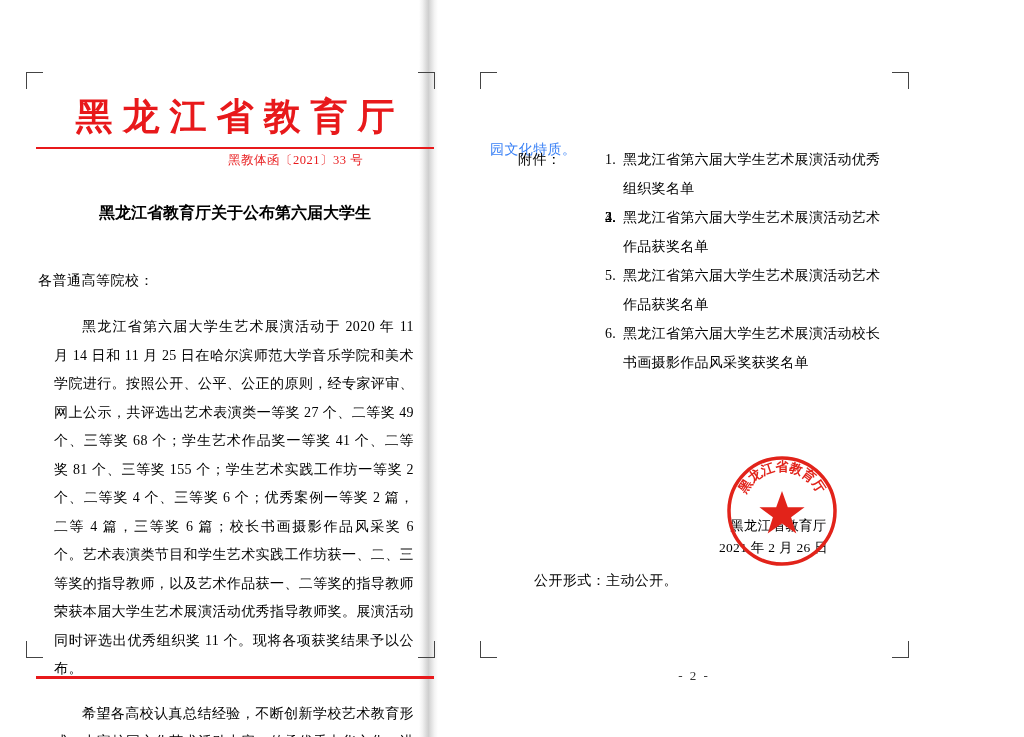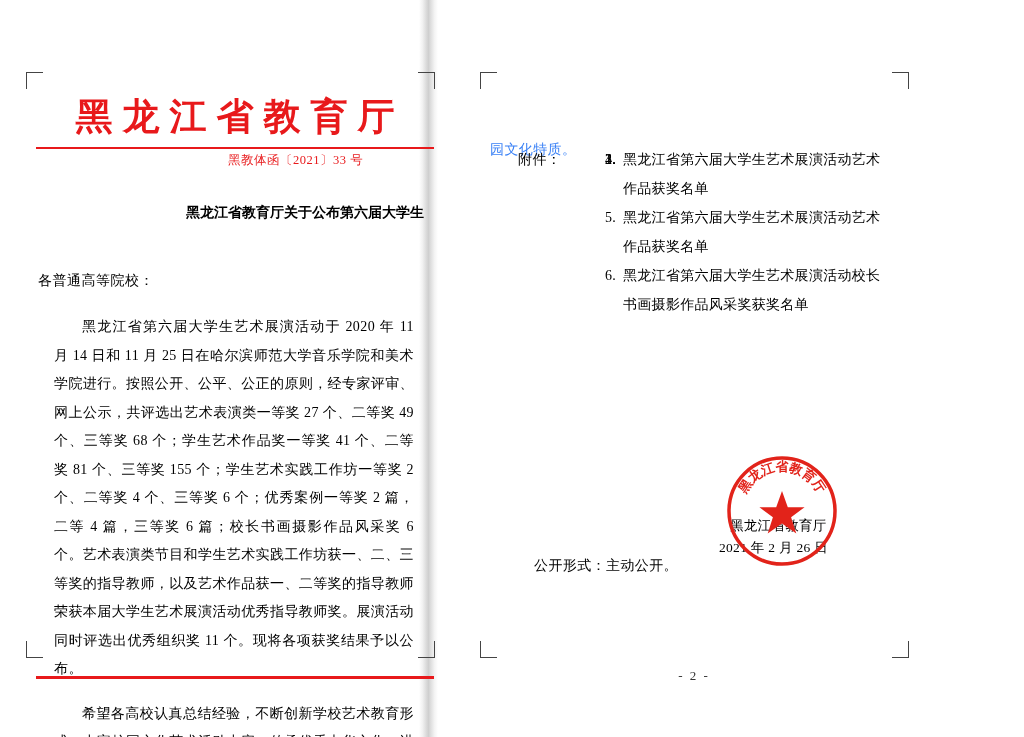--- a/index.html
+++ b/index.html
@@ -101,24 +101,24 @@
     width: 398px;
     height: 2.5px;
     background: #e8191b;
   }
 
   .subject {
     position: absolute;
     left: 46px;
     top: 198px;
     width: 378px;
-    text-align: right;
+    text-align: center;
     font-family: "DejaVu Serif", serif;
     font-weight: bold;
-    font-size: 14px;
+    font-size: 16px;
     line-height: 29px;
     color: #000;
   }
   .salutation {
     position: absolute;
     left: 38px;
     top: 272px;
     font-size: 14px;
     color: #000;
     letter-spacing: 0.5px;
@@ -212,21 +212,21 @@
     left: 281px;
     top: 539px;
     font-size: 13.5px;
     color: #000;
     letter-spacing: 0.3px;
     white-space: nowrap;
   }
   .disclosure {
     position: absolute;
     left: 96px;
-    top: 557px;
+    top: 572px;
     font-size: 14px;
     color: #000;
     letter-spacing: 0.4px;
   }
   .page-num {
     position: absolute;
     left: 0;
     top: 668px;
     width: 512px;
     text-align: center;
@@ -276,20 +276,21 @@
     <div class="crop bl r-crop-bl"></div>
     <div class="crop br r-crop-br"></div>
 
     <div class="cont-line">园文化特质。</div>
 
     <div class="attach-block">
       <span class="attach-label">附件：</span>
       <ul class="attach-list">
         <li>
           <span class="num">1.</span>
+          <span>黑龙江省第六届大学生艺术展演活动优秀组织奖名单</span>
         </li>
         <li>
           <span class="num">2.</span>
         </li>
         <li>
           <span class="num">3.</span>
         </li>
         <li>
           <span class="num">4.</span>
           <span>黑龙江省第六届大学生艺术展演活动艺术作品获奖名单</span>

